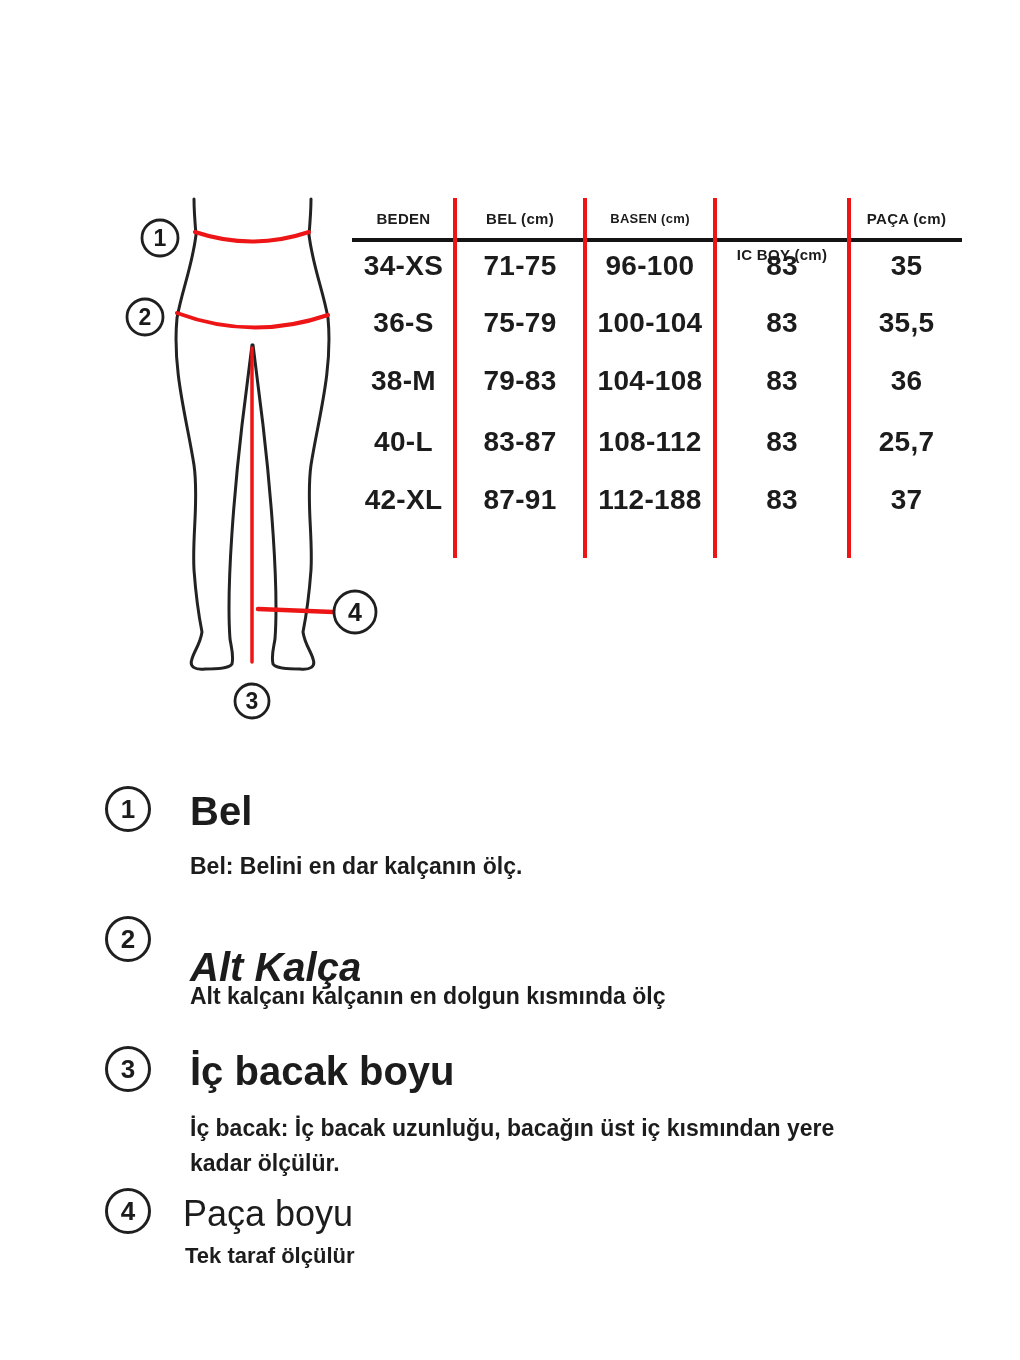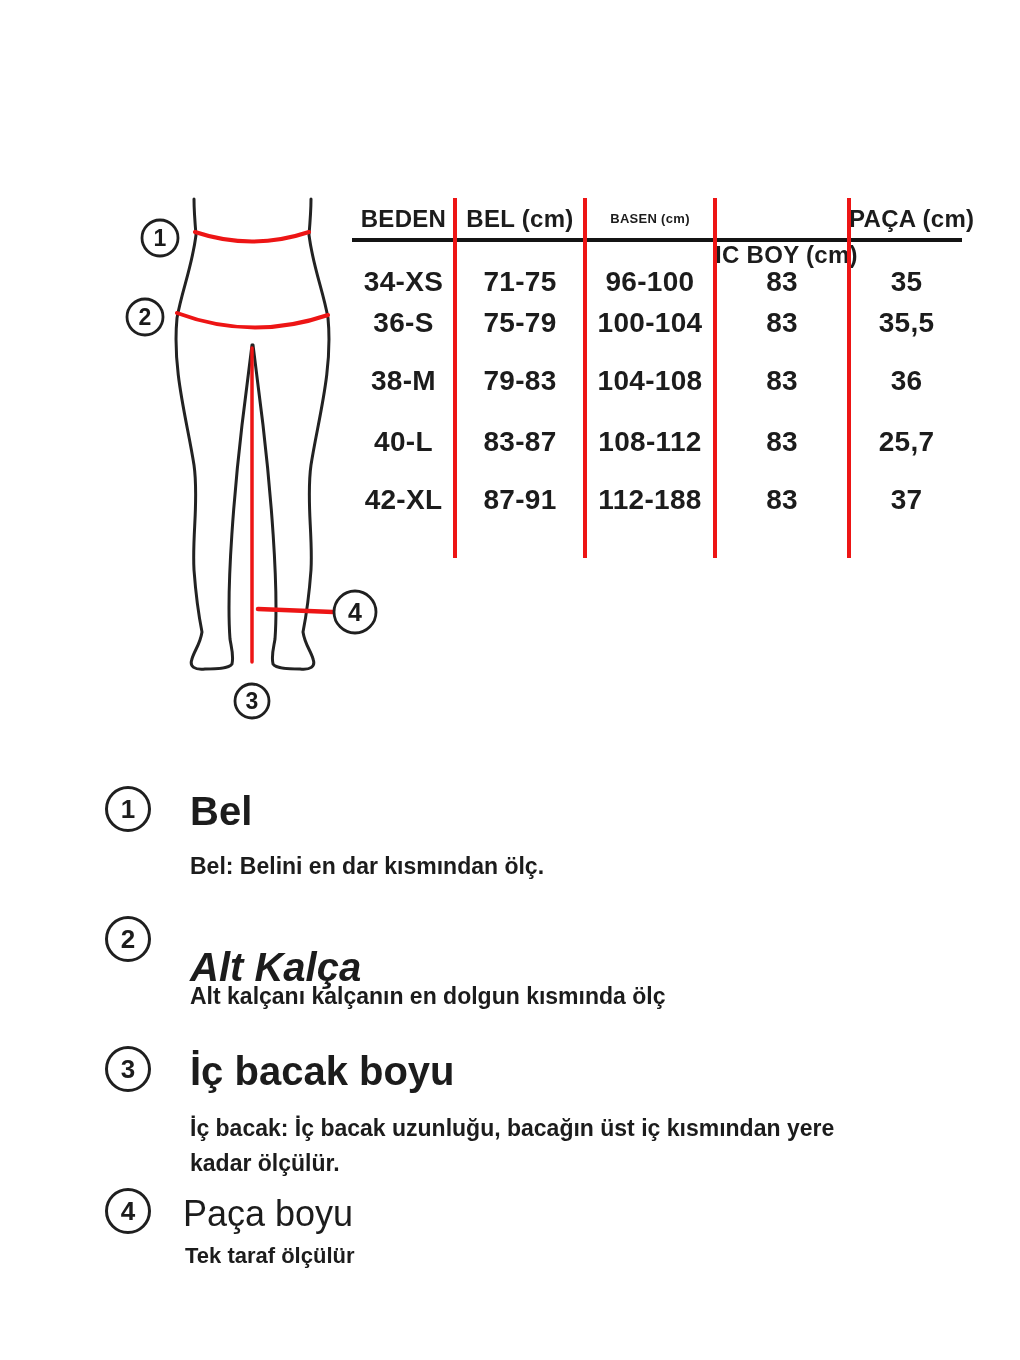--- a/index.html
+++ b/index.html
@@ -5,21 +5,21 @@
   html,body{margin:0;padding:0;background:#ffffff;}
   #canvas{
     position:relative;width:1020px;height:1360px;background:#ffffff;overflow:hidden;
     font-family:"Liberation Sans",sans-serif;color:#1c1c1c;
   }
   .abs{position:absolute;}
   
   .vline{position:absolute;width:4px;top:198px;height:360px;background:#ed1515;}
   .hline{position:absolute;left:352px;top:238px;width:610px;height:4px;background:#141414;}
   .hcell{position:absolute;top:204px;height:30px;line-height:30px;text-align:center;
-         font-size:24px;font-weight:600;letter-spacing:0.3px;white-space:nowrap;}
+         font-size:15px;font-weight:600;letter-spacing:0.3px;white-space:nowrap;}
   .hcell.small{font-size:13px;}
   .trow{position:absolute;left:352px;width:612px;height:36px;display:grid;
         grid-template-columns:103px 130px 130px 134px 115px;}
   .trow span{text-align:center;font-size:28px;line-height:36px;font-weight:600;
              letter-spacing:0.3px;white-space:nowrap;}
   
   .lcircle{position:absolute;left:105px;width:46px;height:46px;border:3px solid #1f1f1f;
            border-radius:50%;box-sizing:border-box;display:flex;align-items:center;
            justify-content:center;font-size:26px;font-weight:600;background:#fff;}
   .ltitle{position:absolute;left:190px;font-weight:700;font-size:40px;line-height:44px;white-space:nowrap;}
@@ -72,21 +72,21 @@
     <div class="hcell small" style="left:585px;width:130px;">BASEN (cm)</div>
     <div class="hcell" style="left:715px;width:134px;margin-top:36px;">IC BOY (cm)</div>
     <div class="hcell" style="left:849px;width:115px;">PAÇA (cm)</div>
 
     <div class="hline"></div>
     <div class="vline" style="left:453px;"></div>
     <div class="vline" style="left:583px;"></div>
     <div class="vline" style="left:713px;"></div>
     <div class="vline" style="left:847px;"></div>
 
-    <div class="trow" style="top:264px;">
+    <div class="trow" style="top:248px;">
       <span>34-XS</span>
       <span>71-75</span>
       <span>96-100</span>
       <span>83</span>
       <span>35</span>
     </div>
     <div class="trow" style="top:305px;">
       <span>36-S</span>
       <span>75-79</span>
       <span>100-104</span>
@@ -113,21 +113,21 @@
       <span>112-188</span>
       <span>83</span>
       <span>37</span>
     </div>
   </div>
 
   <div>
 
     <div class="lcircle" style="top:786px;">1</div>
     <div class="ltitle" style="top:789px;">Bel</div>
-    <div class="ldesc" style="top:849px;">Bel: Belini en dar kısmından ölç.</div>
+    <div class="ldesc" style="top:849px;">Bel: Belini en dar kalçanın ölç.</div>
 
     <div class="lcircle" style="top:916px;">2</div>
     <div class="ltitle" style="top:945px;font-style:italic;">Alt Kalça</div>
     <div class="ldesc" style="top:979px;">Alt kalçanı kalçanın en dolgun kısmında ölç</div>
 
     <div class="lcircle" style="top:1046px;">3</div>
     <div class="ltitle" style="top:1049px;">İç bacak boyu</div>
     <div class="ldesc wrapdesc" style="top:1111px;">İç bacak: İç bacak uzunluğu, bacağın üst iç kısmından yere kadar ölçülür.</div>
 
     <div class="lcircle" style="top:1188px;">4</div>

